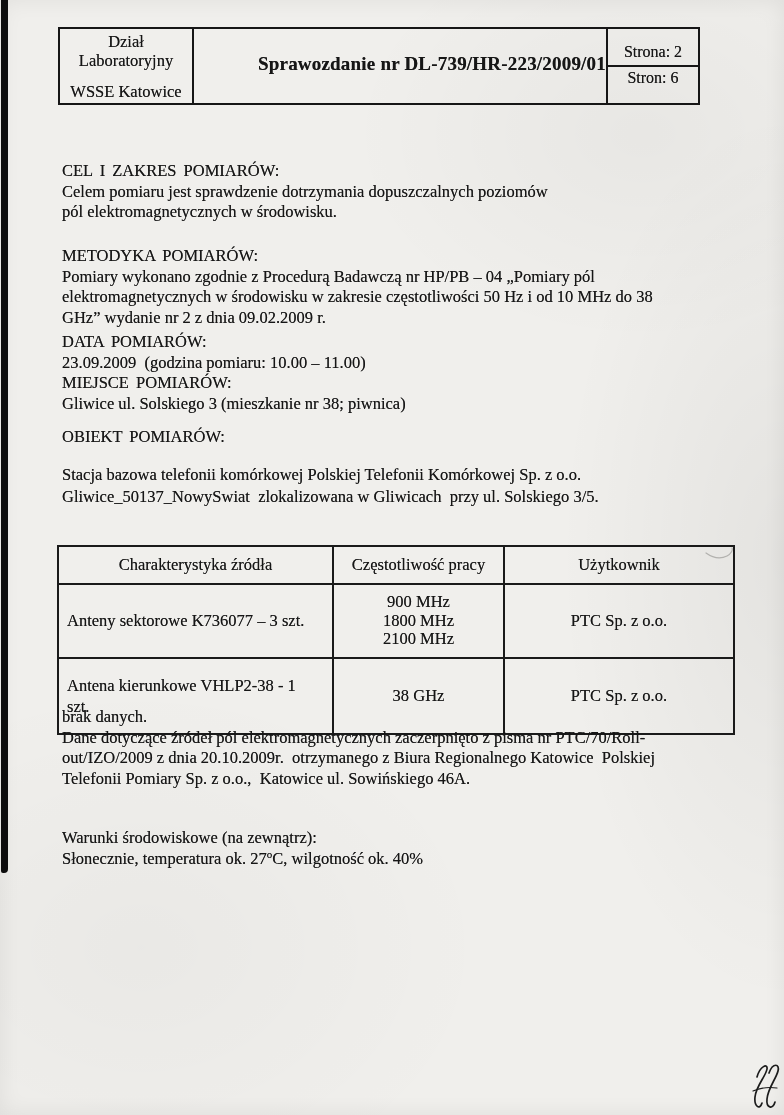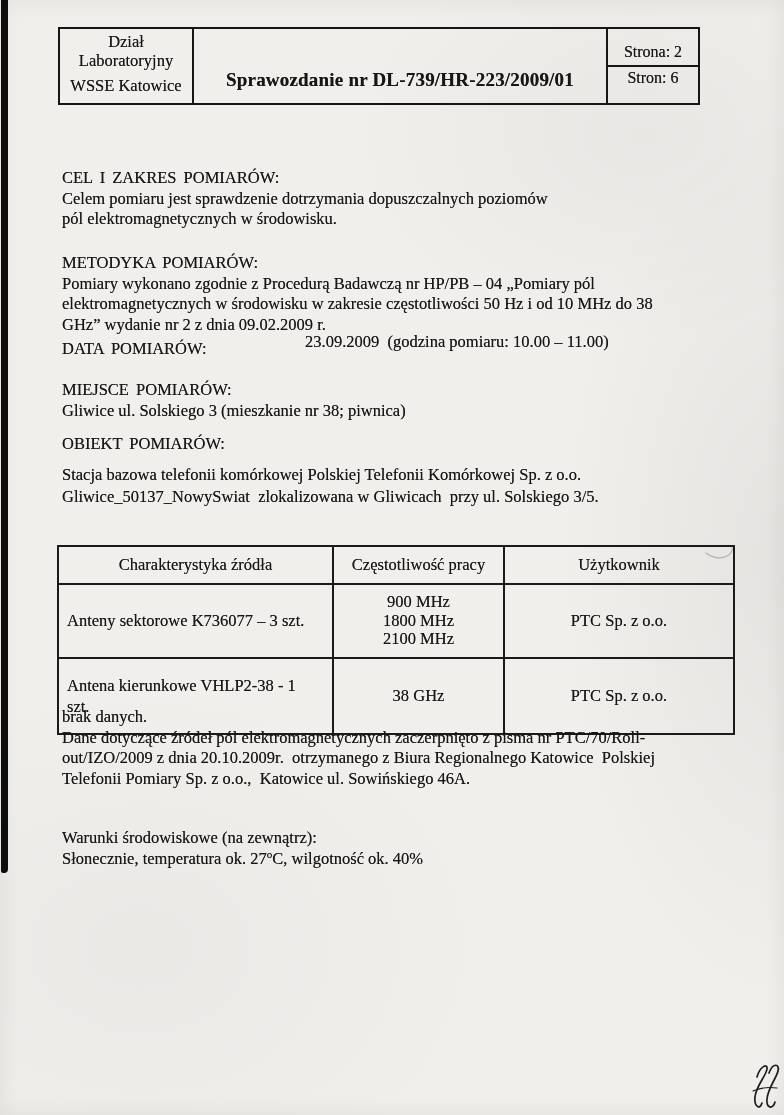--- a/index.html
+++ b/index.html
@@ -12,40 +12,40 @@
       radial-gradient(ellipse 420px 300px at 82% 12%, rgba(0,0,0,0.035), transparent 70%),
       radial-gradient(ellipse 500px 380px at 18% 85%, rgba(0,0,0,0.028), transparent 70%),
       radial-gradient(ellipse 300px 600px at 100% 50%, rgba(0,0,0,0.05), transparent 75%);
     box-shadow: inset 0 0 22px rgba(0,0,0,0.07);
     font-family:"Liberation Serif", serif;
     color:#161616;
     overflow:hidden;
   }
   .txt { text-shadow:0 0 0.5px rgba(20,20,20,0.65); }
   .line { white-space:pre-wrap; font-size:16.5px; line-height:20.5px; }
-  .heading { white-space:pre-wrap; font-size:16.5px; line-height:20.5px; word-spacing:3px;margin-top:7px; }
+  .heading { white-space:pre-wrap; font-size:16.5px; line-height:20.5px; word-spacing:3px; }
   .block { position:absolute; left:62px; }
 
   
   .edge-strip {
     position:absolute; left:1px; top:0; width:7px; height:873px;
     background:#0d0d0d; border-radius:0 0 4px 2px;
   }
 
   
   .hdr {
     position:absolute; left:58px; top:27px; width:642px; height:78px;
     display:flex; border:2px solid #161616;
   }
   .hdr-left {
     width:134px; border-right:2px solid #161616;
     display:flex; flex-direction:column; justify-content:space-between;
-    text-align:center; font-size:16.5px; line-height:19px; padding:3px 0 8px;
+    text-align:center; font-size:16.5px; line-height:19px; padding:3px 0 2px;
   }
-  .hdr-mid { flex:1; display:flex; justify-content:center; align-items:flex-start; padding-top:40px;border-radius:29px; }
+  .hdr-mid { flex:1; display:flex; justify-content:flex-end; align-items:flex-start; padding-top:24px;border-radius:29px; }
   .hdr-title { font-weight:bold; font-size:19px; letter-spacing:0.2px; }
   .hdr-right {
     width:92px; border-left:2px solid #161616;
     display:flex; flex-direction:column; text-align:center; font-size:16px;
   }
   .hdr-strona {
     height:38px; border-bottom:2px solid #161616;
     display:flex; align-items:flex-end; justify-content:center; padding-bottom:4px;
   }
   .hdr-stron { flex:1; padding-top:2px; }
@@ -108,21 +108,21 @@
     <div class="line">pól elektromagnetycznych w środowisku.</div>
   </div>
 
   <div class="block txt" style="top:246px;">
     <div class="heading">METODYKA POMIARÓW:</div>
     <div class="line">Pomiary wykonano zgodnie z Procedurą Badawczą nr HP/PB – 04 „Pomiary pól</div>
     <div class="line">elektromagnetycznych w środowisku w zakresie częstotliwości 50 Hz i od 10 MHz do 38</div>
     <div class="line">GHz” wydanie nr 2 z dnia 09.02.2009 r.</div>
   </div>
 
-  <div class="block txt data-row" style="top:332px;">
+  <div class="block txt data-row" style="top:332px;flex-direction:column;">
     <div class="heading lbl">DATA POMIARÓW:</div>
     <div class="line">23.09.2009  (godzina pomiaru: 10.00 – 11.00)</div>
   </div>
 
   <div class="block txt" style="top:373px;">
     <div class="heading">MIEJSCE POMIARÓW:</div>
     <div class="line">Gliwice ul. Solskiego 3 (mieszkanie nr 38; piwnica)</div>
   </div>
 
   <div class="block txt" style="top:427px;">

